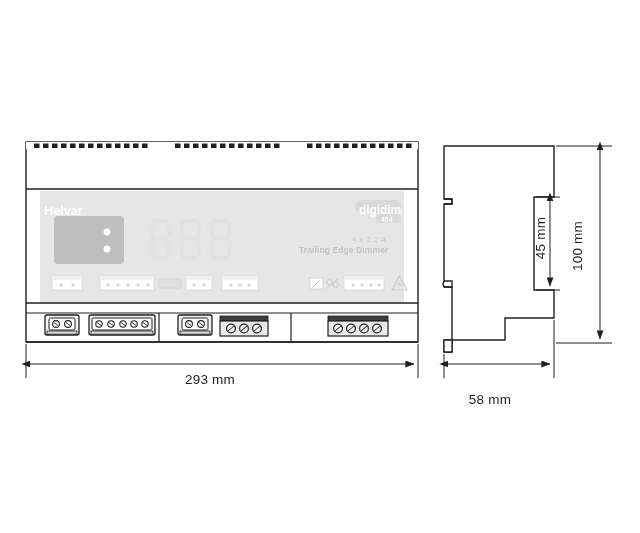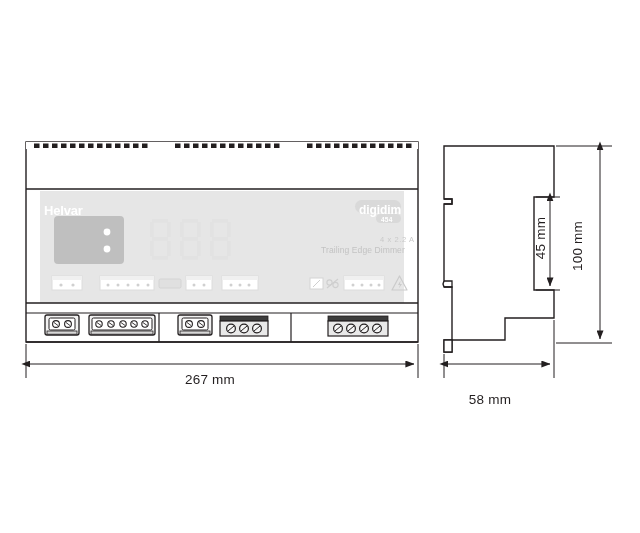--- a/index.html
+++ b/index.html
@@ -66,27 +66,27 @@
     font-size: 6.5px;
     font-weight: bold;
     color: #ffffff;
     letter-spacing: 0.2px;
   }
   #amps-word {
     left: 352px; top: 235px;
     font-size: 7.5px;
     color: #c9c9c9;
     letter-spacing: 0.6px;
-    margin-left: 28px;
   }
   #product-word {
-    left: 321px; top: 245px;
+    left: 299px; top: 245px;
     font-size: 8.5px;
     color: #c3c3c3;
     letter-spacing: 0.1px;
+    font-weight: bold;
   }
   svg { display: block; }
 </style>
 </head>
 <body>
 
 <div id="stage">
 
   <svg width="640" height="533" viewBox="0 0 640 533">
 
@@ -372,21 +372,21 @@
   <div class="fp-text" id="helvar-word">Helvar</div>
 
   <div class="fp-text" id="digidim-word">digidim</div>
 
   <div class="fp-text" id="model-word">454</div>
 
   <div class="fp-text" id="amps-word">4 x 2.2 A</div>
 
   <div class="fp-text" id="product-word">Trailing Edge Dimmer</div>
 
-  <div class="dim-label" id="lbl-158">267 mm</div>
+  <div class="dim-label" id="lbl-158">293 mm</div>
 
   <div class="dim-label" id="lbl-58">58 mm</div>
 
   <div class="dim-label vert" id="lbl-45">45 mm</div>
 
   <div class="dim-label vert" id="lbl-100">100 mm</div>
 
 </div>
 
 </body></html>

